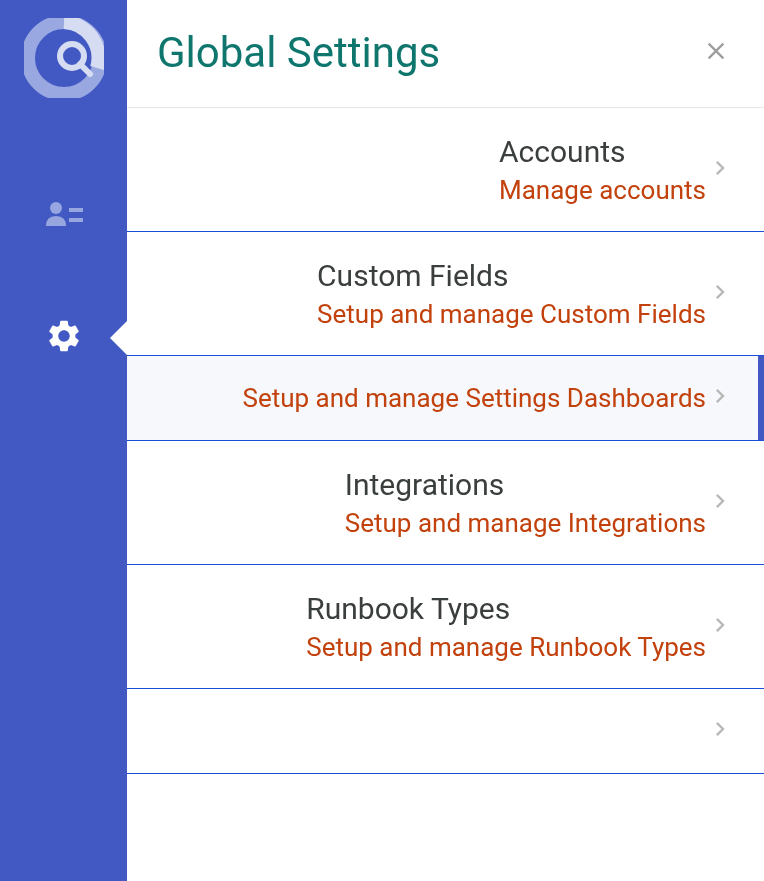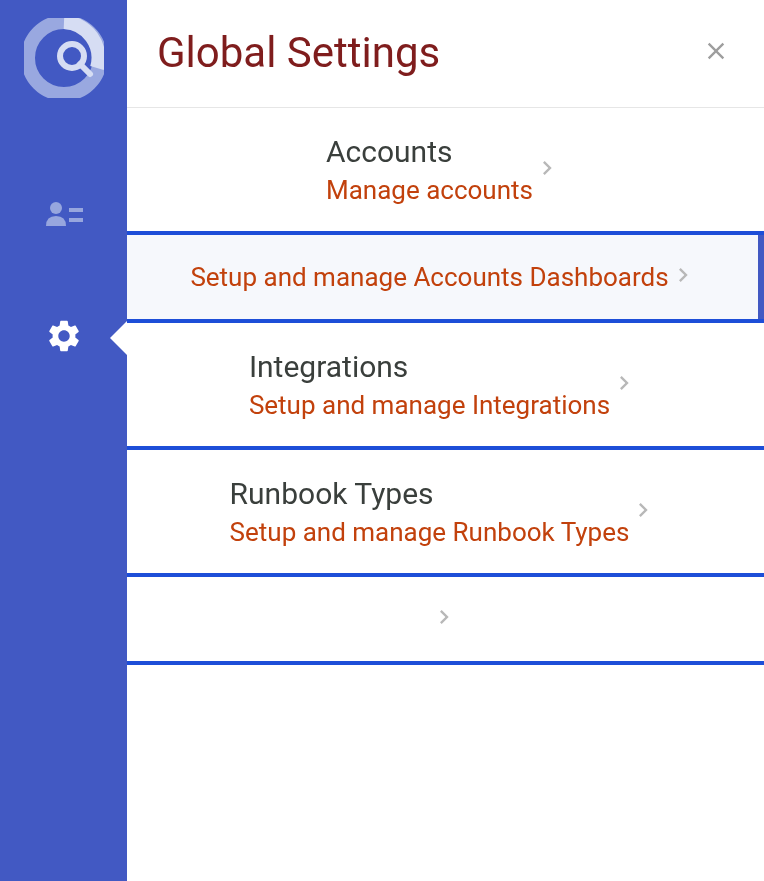--- a/index.html
+++ b/index.html
@@ -57,42 +57,42 @@
     .header {
       display: flex;
       align-items: center;
       justify-content: space-between;
       padding: 28px 30px 30px 30px;
       border-bottom: 1px solid #e6e6e6;
     }
     .header-title {
       font-size: 42px;
       font-weight: 400;
-      color: #7f1d1d;
+      color: #0f766e;
     }
     .close-btn {
       width: 36px;
       height: 36px;
       display: flex;
       align-items: center;
       justify-content: center;
       cursor: pointer;
       color: #9e9e9e;
     }
     .settings-list {
       flex: 1;
       display: flex;
       flex-direction: column;
     }
     .settings-item {
       padding: 26px 30px 26px 26px;
-      border-bottom: 4px solid #1d4ed8;
-      display: flex;
-      align-items: center;
-      justify-content: center;
+      border-bottom: 1px solid #1d4ed8;
+      display: flex;
+      align-items: center;
+      justify-content: flex-end;
       cursor: pointer;
       position: relative;
     }
     .settings-item.selected {
       background: #f6f8fc;
     }
     .settings-item.selected::after {
       content: '';
       position: absolute;
       right: 0;
@@ -171,24 +171,35 @@
         <div class="settings-item-title">Accounts</div>
         <div class="settings-item-desc">Manage accounts</div>
       </div>
       <span class="chevron">
         <svg width="28" height="28" viewBox="0 0 24 24">
             <path fill="currentColor" d="M8.59 16.59L13.17 12 8.59 7.41 10 6l6 6-6 6-1.41-1.41z"></path>
           </svg>
       </span>
     </div>
 
+    <div class="settings-item">
+      <div class="settings-item-text">
+        <div class="settings-item-title">Custom Fields</div>
+        <div class="settings-item-desc">Setup and manage Custom Fields</div>
+      </div>
+      <span class="chevron">
+        <svg width="28" height="28" viewBox="0 0 24 24">
+            <path fill="currentColor" d="M8.59 16.59L13.17 12 8.59 7.41 10 6l6 6-6 6-1.41-1.41z"></path>
+          </svg>
+      </span>
+    </div>
 
     <div class="settings-item selected">
       <div class="settings-item-text">
-        <div class="settings-item-desc">Setup and manage Accounts Dashboards</div>
+        <div class="settings-item-desc">Setup and manage Settings Dashboards</div>
       </div>
       <span class="chevron">
         <svg width="28" height="28" viewBox="0 0 24 24">
             <path fill="currentColor" d="M8.59 16.59L13.17 12 8.59 7.41 10 6l6 6-6 6-1.41-1.41z"></path>
           </svg>
       </span>
     </div>
 
     <div class="settings-item">
       <div class="settings-item-text">

